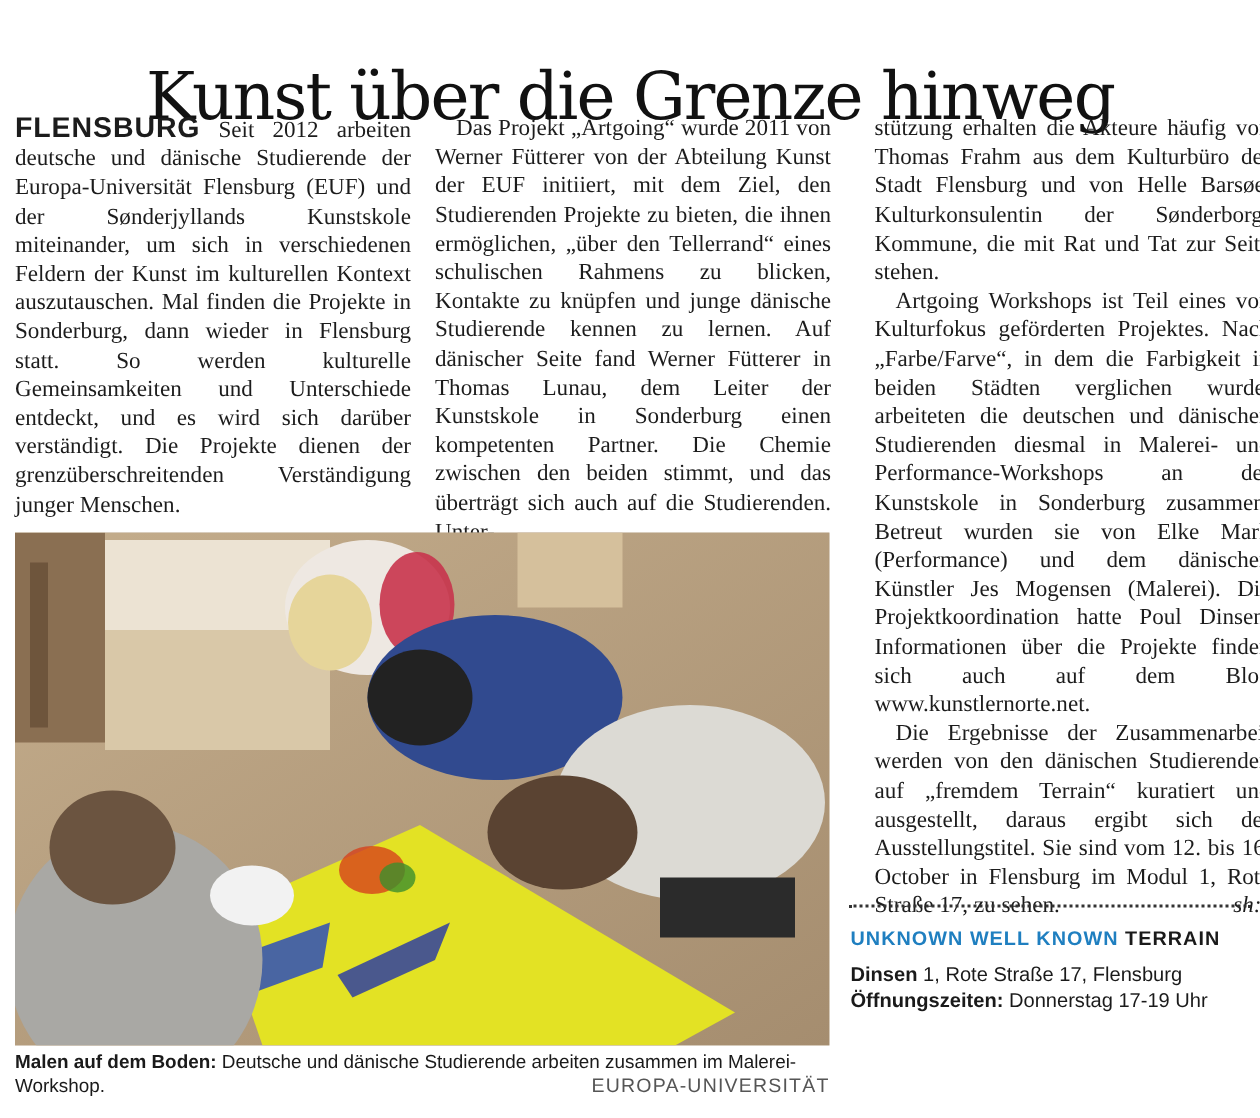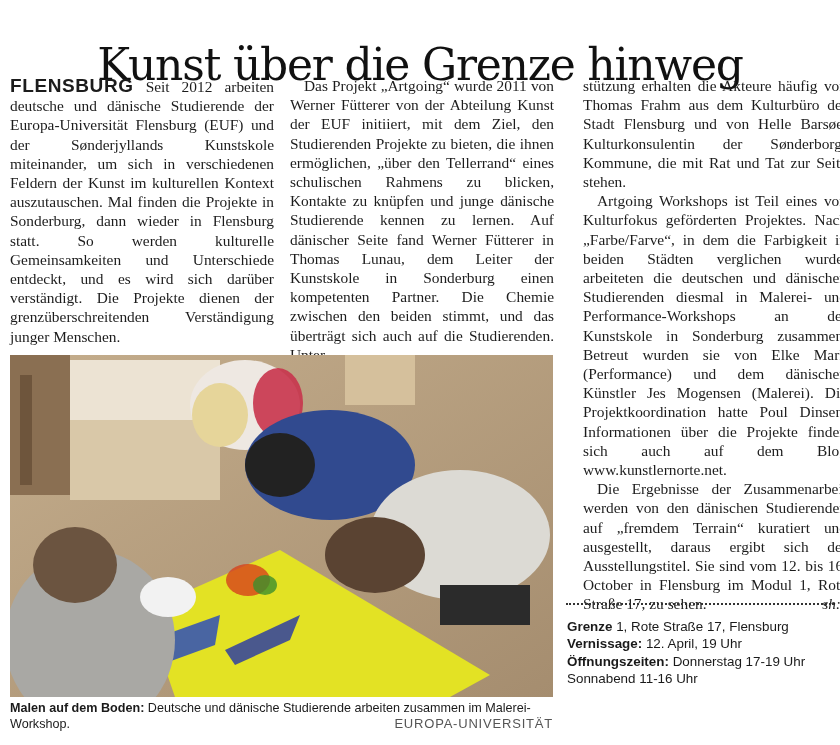--- a/index.html
+++ b/index.html
@@ -116,17 +116,16 @@
 </div>
 
 <div class="caption">
   <b>Malen auf dem Boden:</b><span> Deutsche und dänische Studierende arbeiten zusammen im Malerei-Workshop.</span>
   <span class="credit">EUROPA-UNIVERSITÄT</span>
 </div>
 
 <div class="dotrule"></div>
 
 <div class="infobox">
-  <div class="infobox-line"><b>Grenze</b><span> 1, Rote Straße 17, Flensburg</span></div>
-  <div class="infobox-line"><b>Vernissage:</b><span> 12. April, 19 Uhr</span></div>
+  <div class="infobox-title"><span class="blue">UNKNOWN WELL KNOWN</span><span class="dark"> TERRAIN</span></div>
+  <div class="infobox-line"><b>Dinsen</b><span> 1, Rote Straße 17, Flensburg</span></div>
   <div class="infobox-line"><b>Öffnungszeiten:</b><span> Donnerstag 17-19 Uhr</span></div>
-  <div class="infobox-line"><span>Sonnabend 11-16 Uhr</span></div>
 </div>
 
 </body></html>

